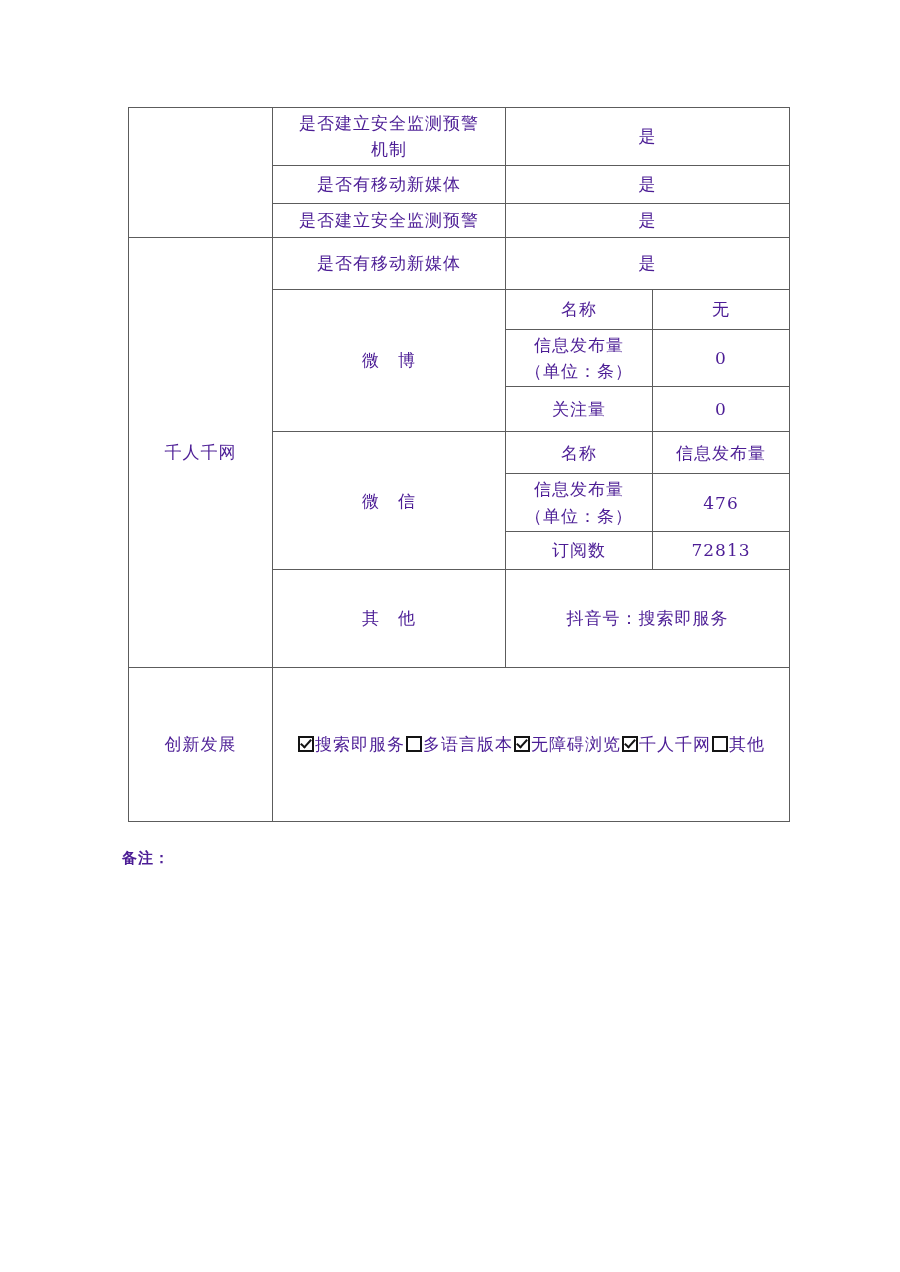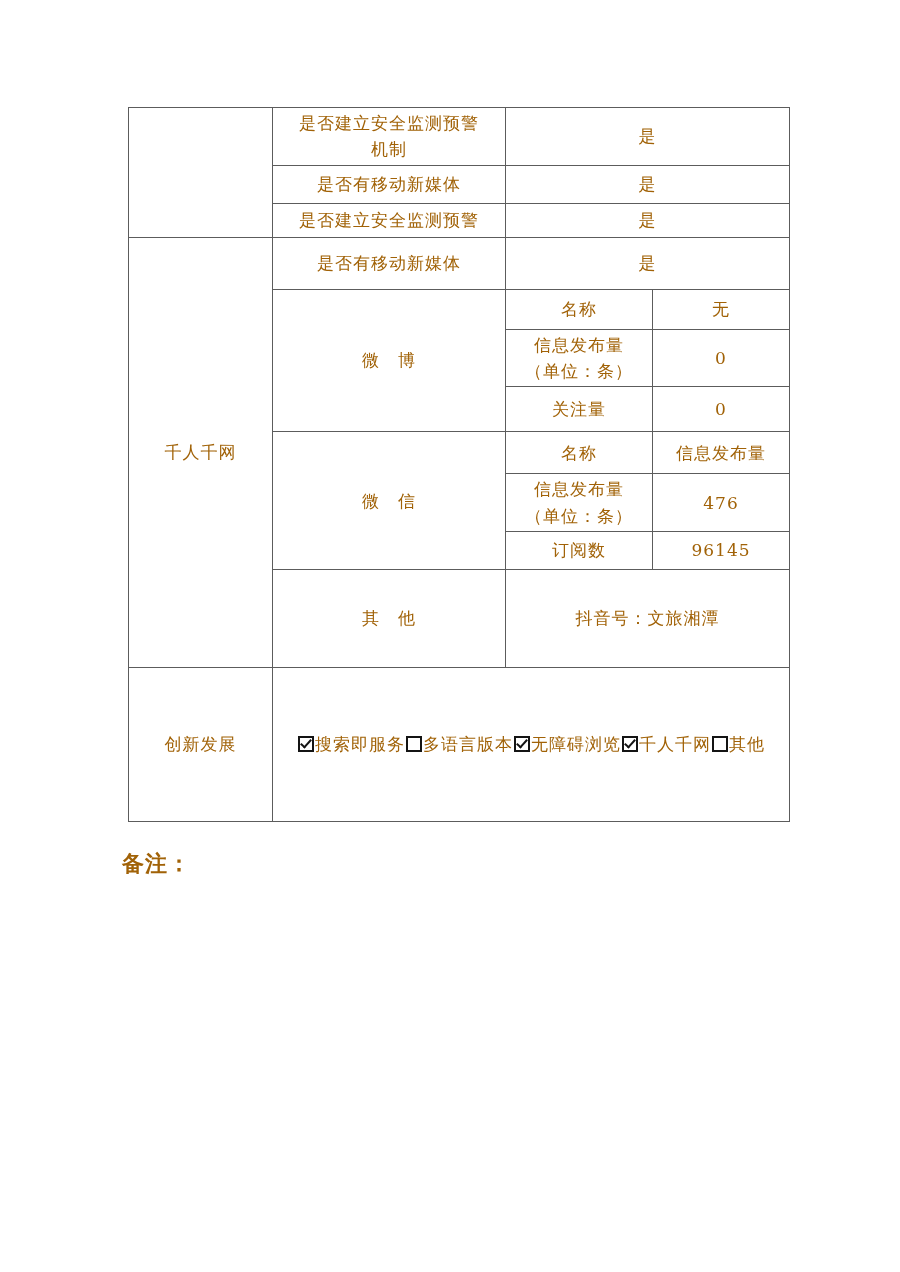--- a/index.html
+++ b/index.html
@@ -1,21 +1,21 @@
 <!DOCTYPE html>
 <html><head>
 <meta charset="utf-8">
 <style>
   html,body{margin:0;padding:0;background:#ffffff;}
   .page{
     position:relative;
     width:900px;height:936px;
     background:#ffffff;
     font-family:"DejaVu Serif","Liberation Serif",serif;
-    color:#a16207;
+    color:#4c1d95;
     overflow:hidden;
   }
   table.report{
     position:absolute;left:128px;top:107px;
     width:661px;
     border-collapse:collapse;
     table-layout:fixed;
   }
   table.report td{
     border:1px solid #5c5c5c;
@@ -42,21 +42,21 @@
     content:"";
     position:absolute;
     left:3px;top:-1px;
     width:4px;height:9px;
     border-right:2.6px solid #141414;
     border-bottom:2.6px solid #141414;
     transform:rotate(42deg);
   }
   .remarks{
     position:absolute;left:122px;top:849px;
-    font-size:22px;font-weight:bold;letter-spacing:1px;
+    font-size:15px;font-weight:bold;letter-spacing:1px;
   }
   .pagenum{
     position:absolute;left:0;top:1178px;width:100%;
     text-align:center;font-size:17px;
   }
 </style>
 </head>
 <body>
 
 <div class="page">
@@ -107,25 +107,25 @@
       <td>名称</td>
       <td>信息发布量</td>
     </tr>
     <tr style="height:53px">
       <td class="pre">信息发布量
 （单位：条）</td>
       <td>476</td>
     </tr>
     <tr style="height:38px">
       <td>订阅数</td>
-      <td>96145</td>
+      <td>72813</td>
     </tr>
     <tr style="height:98px">
       <td>其　他</td>
-      <td colspan="2">抖音号：文旅湘潭</td>
+      <td colspan="2">抖音号：搜索即服务</td>
     </tr>
     <tr style="height:154px">
       <td>创新发展</td>
       <td colspan="3"><span class="opt"><span class="cb" data-checked="true"></span><span>搜索即服务</span></span><span class="opt"><span class="cb" data-checked="false"></span><span>多语言版本</span></span><span class="opt"><span class="cb" data-checked="true"></span><span>无障碍浏览</span></span><span class="opt"><span class="cb" data-checked="true"></span><span>千人千网</span></span><span class="opt"><span class="cb" data-checked="false"></span><span>其他</span></span></td>
     </tr>
   </tbody>
     </table>
 
   <div class="remarks">备注：</div>
 

